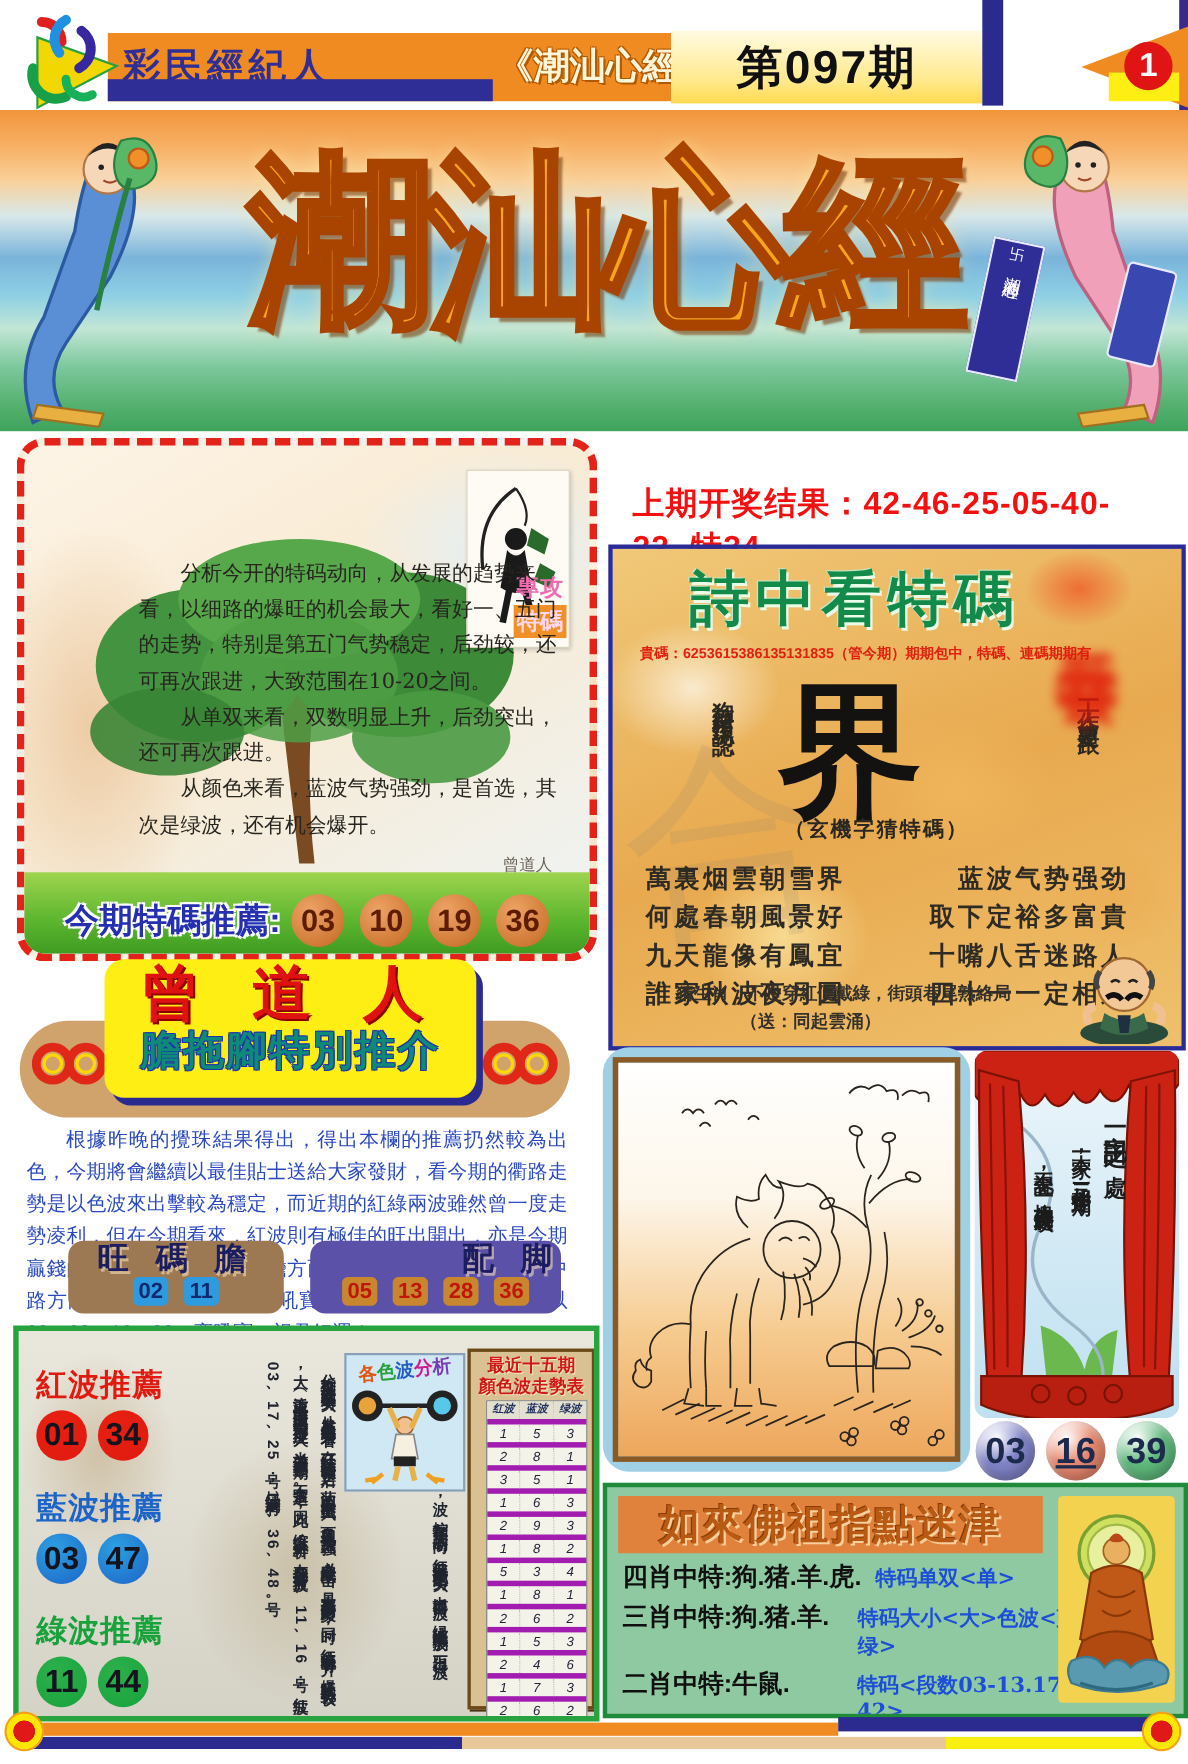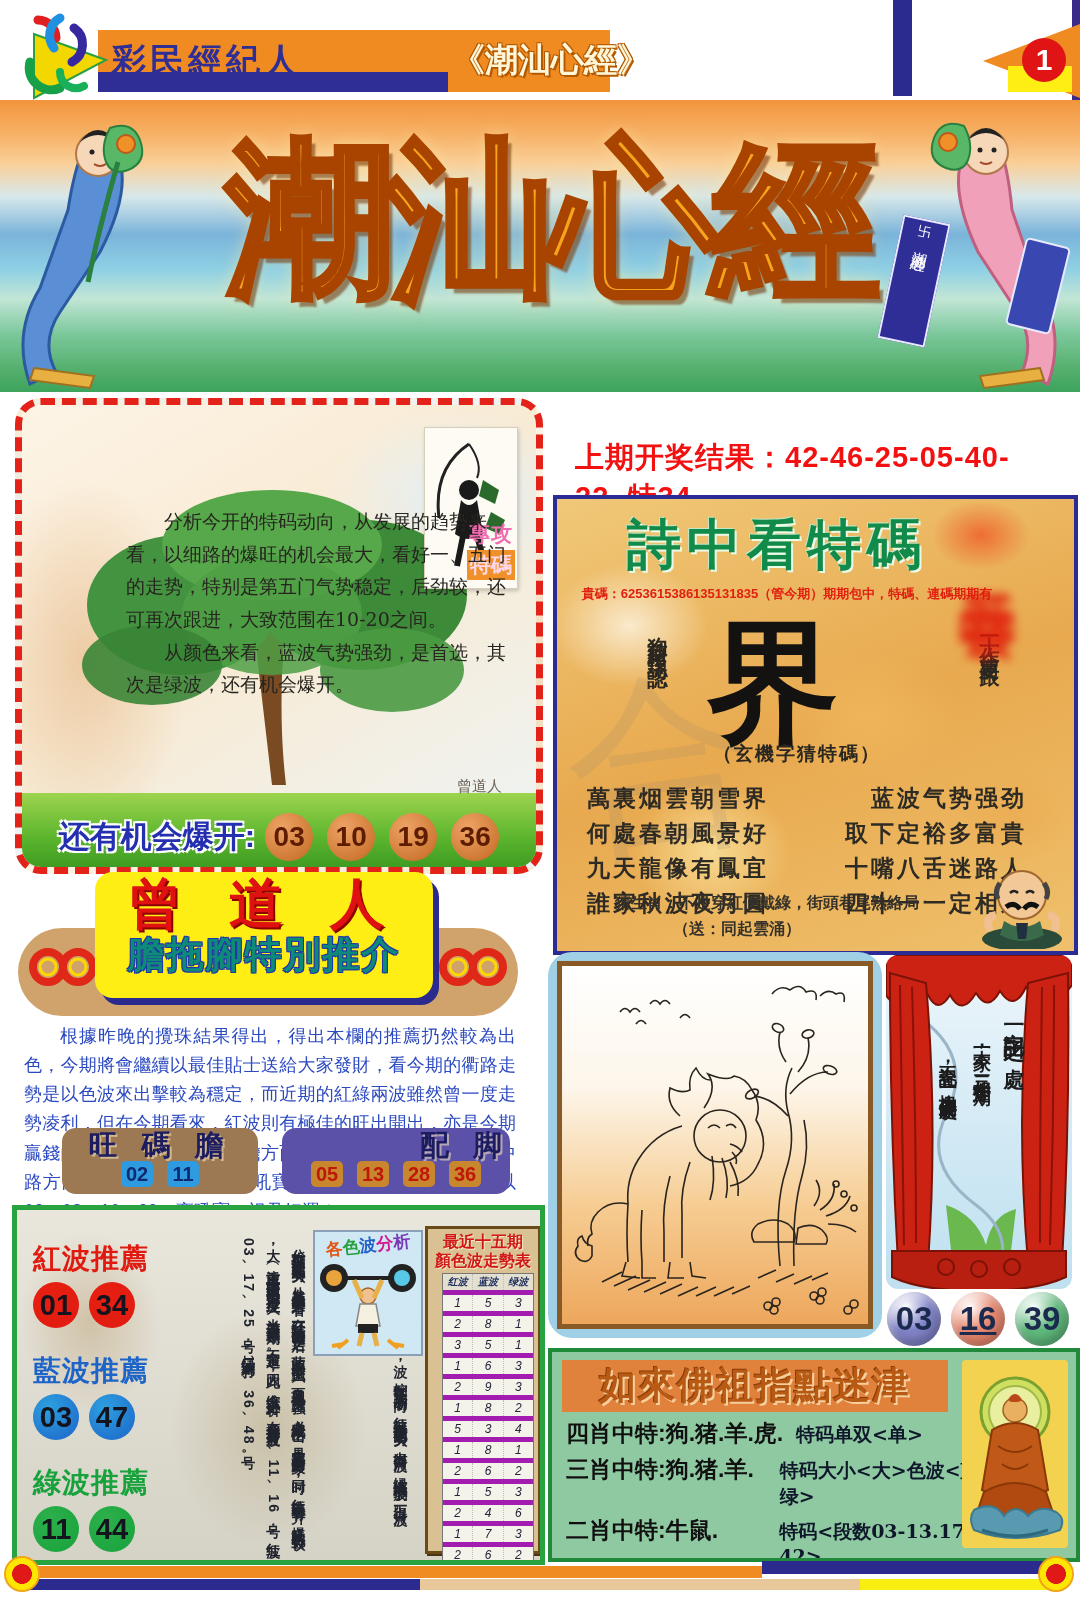--- a/index.html
+++ b/index.html
@@ -156,21 +156,21 @@
 
   
   .buddhabox{left:548px;top:1348px;width:524px;height:206px;border:4px solid #1f8a3a;background:#8fc9a2;overflow:hidden;}
   .bud-banner{position:absolute;left:10px;top:8px;width:386px;height:52px;background:#e0813c;
     display:flex;align-items:center;justify-content:center;}
   .bud-title{font-size:37px;font-weight:bold;color:#b85a14;letter-spacing:2px;
     text-shadow:2px 2px 0 #f6cf9c,-1px -1px 0 #8a3c08;}
   .brows{position:absolute;left:14px;top:66px;width:432px;}
   .brow{display:flex;margin-bottom:5px;align-items:baseline;}
   .bleft{width:230px;font-size:23px;font-weight:bold;color:#101010;}
-  .bright{font-size:19px;font-weight:bold;color:#0f172a;font-family:"DejaVu Serif",serif;}
+  .bright{font-size:19px;font-weight:bold;color:#1d4ed8;font-family:"DejaVu Serif",serif;}
   .budcard{position:absolute;right:8px;top:8px;width:106px;height:188px;background:#f2d24e;border-radius:4px;}
 
   
   .bar{position:absolute;}
   .bar-o{left:12px;top:1566px;width:750px;height:12px;background:#ef8b21;}
   .bar-nr{left:762px;top:1561px;width:292px;height:13px;background:#2b2b8f;}
   .bar-nl{left:22px;top:1579px;width:398px;height:11px;background:#2b2b8f;}
   .bar-t{left:420px;top:1579px;width:440px;height:11px;background:#e8c89a;}
   .bar-y{left:860px;top:1579px;width:194px;height:11px;background:#f8ee10;}
   .endcirc{position:absolute;width:36px;height:36px;border-radius:50%;
@@ -178,20 +178,23 @@
 </style>
 </head>
 <body>
 
 <div id="page">
 
   <div class="abs hdr-orange"></div>
   <div class="abs hdr-navy-sub"></div>
   <div class="abs brand">彩民經紀人</div>
   <div class="abs series">《潮汕心經》</div>
+  <div class="abs issuebox">
+    <span>第097期</span>
+  </div>
   <div class="abs hdr-navy-strip"></div>
   <div class="abs purple-edge"></div>
   <div class="abs hdr-diamond"></div>
   <div class="abs hdr-yellow-chip"></div>
   <div class="abs page-no">1</div>
 
   <svg class="abs" style="left:8px;top:6px" width="110" height="108" viewBox="0 0 110 108">
     <polygon points="26,28 98,54 26,92" fill="#f2d800" stroke="#2aa043" stroke-width="2"></polygon>
     <path d="M30 14 a18 18 0 0 1 18 18" fill="none" stroke="#e02020" stroke-width="9" stroke-linecap="round"></path>
     <path d="M52 12 a20 20 0 0 0 -6 30" fill="none" stroke="#2090e0" stroke-width="9" stroke-linecap="round"></path>
@@ -254,25 +257,26 @@
         <path d="M36 72 q8 10 16 0 l6 34 q-14 10 -28 0z" fill="#1a1a1a"></path>
         <path d="M38 108 l-6 30 M52 108 l8 28" stroke="#1a1a1a" stroke-width="6"></path>
         <path d="M58 52 l16 10 l-4 14 l-16 -8z" fill="#2a6a2a"></path>
         <path d="M66 84 l14 8 l-6 14 l-14 -6z" fill="#2a6a2a"></path>
       </svg>
       <div class="fb-t1">專攻</div>
       <div class="fb-t2">特碼</div>
     </div>
     <div class="tree-text">
       <p>分析今开的特码动向，从发展的趋势来看，以细路的爆旺的机会最大，看好一、五门的走势，特别是第五门气势稳定，后劲较，还可再次跟进，大致范围在10-20之间。</p>
+      <p>从单双来看，双数明显上升，后劲突出，还可再次跟进。</p>
       <p>从颜色来看，蓝波气势强劲，是首选，其次是绿波，还有机会爆开。</p>
     </div>
     <div class="signature">曾道人</div>
     <div class="rec-row">
-      <span class="rec-label">还有机会爆开:</span>
+      <span class="rec-label">今期特碼推薦:</span>
       <span id="rec-nums" style="display:flex;gap:14px">
           <span class="rc">03</span>
           <span class="rc">10</span>
           <span class="rc">19</span>
           <span class="rc">36</span>
         </span>
     </div>
   </div>
 
   <div class="abs zeng-tan"></div>

